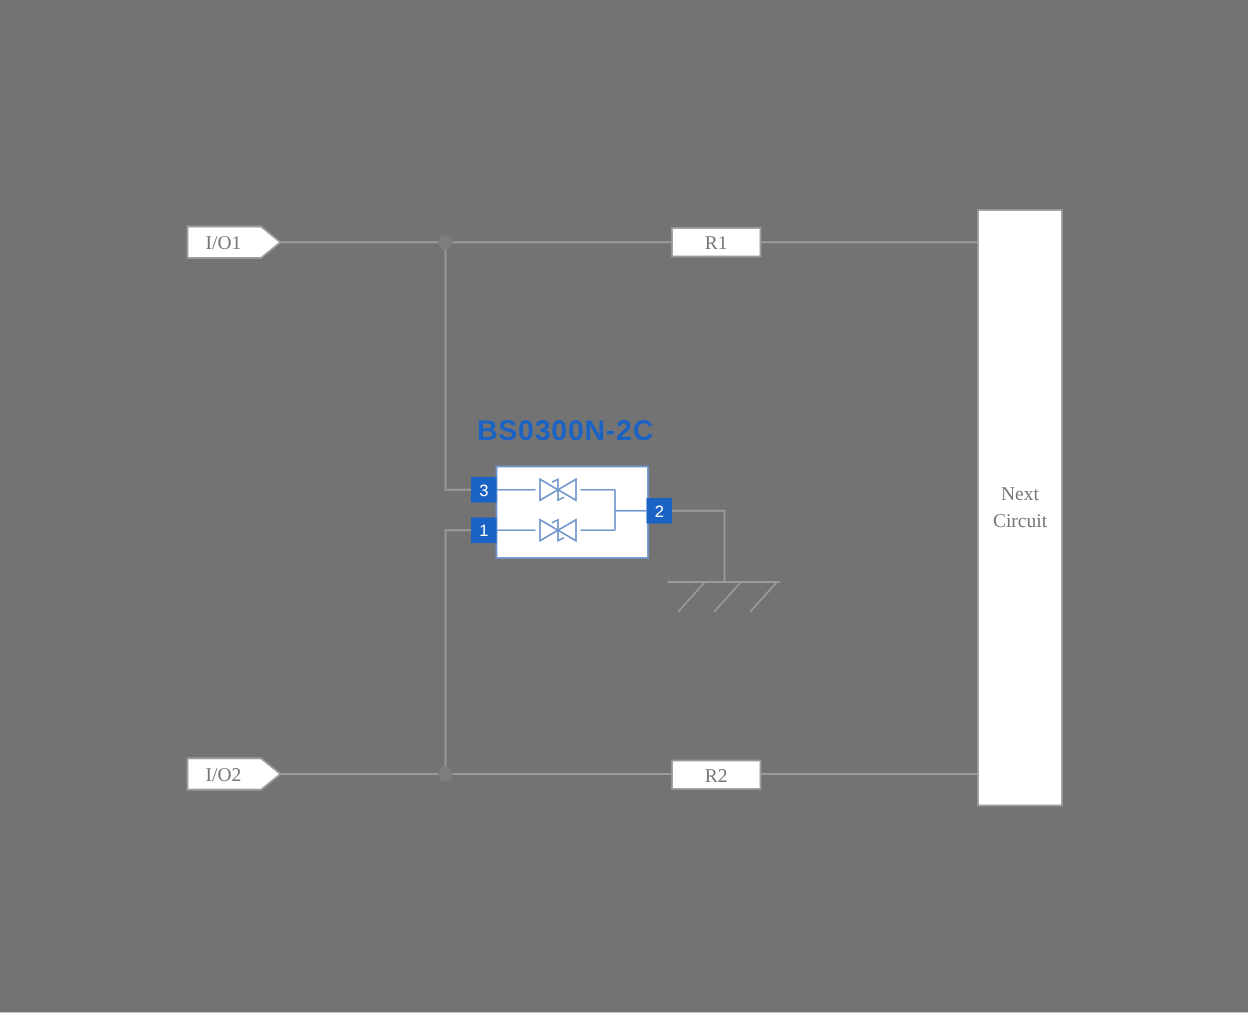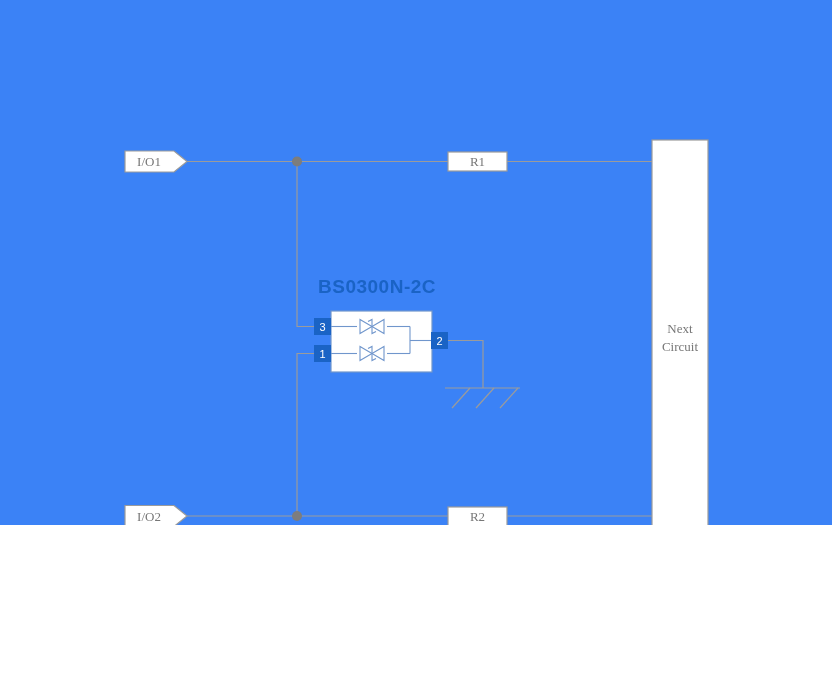--- a/index.html
+++ b/index.html
@@ -3,22 +3,22 @@
 <meta charset="utf-8">
 <style>
   html, body {
     margin: 0;
     padding: 0;
     background: #ffffff;
   }
   .stage {
     position: relative;
     width: 832px;
-    height: 525px;
-    background: #3b82f6;
+    height: 675px;
+    background: #737373;
     font-family: "Liberation Sans", sans-serif;
     overflow: hidden;
   }
   svg { display: block; }
   .wire {
     stroke: #9b9b9b;
     stroke-width: 1.2;
     fill: none;
   }
   .box {

